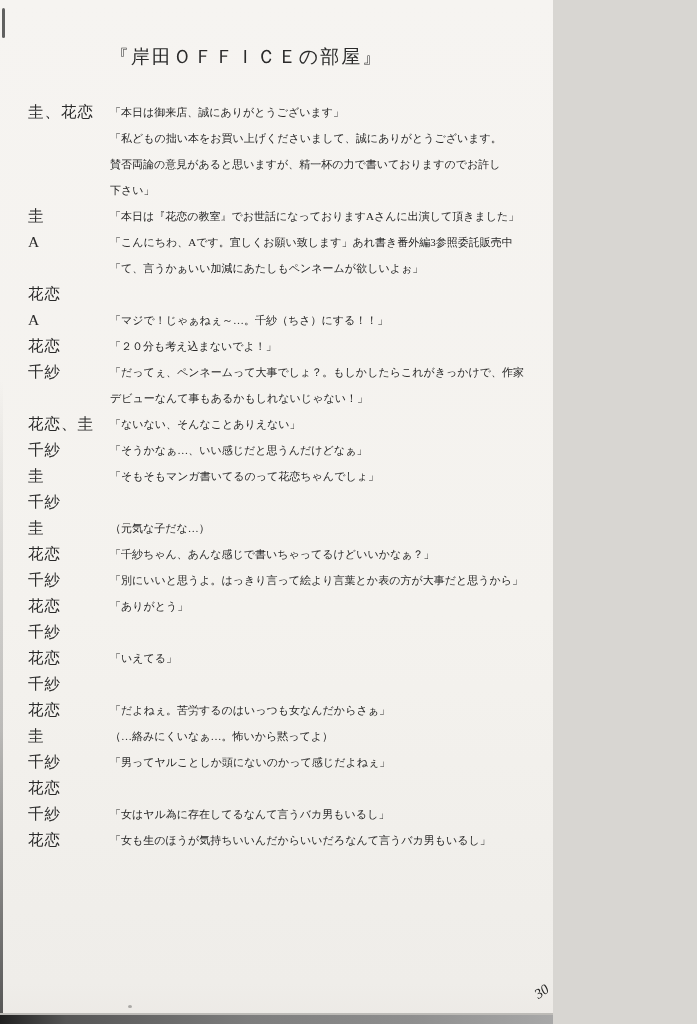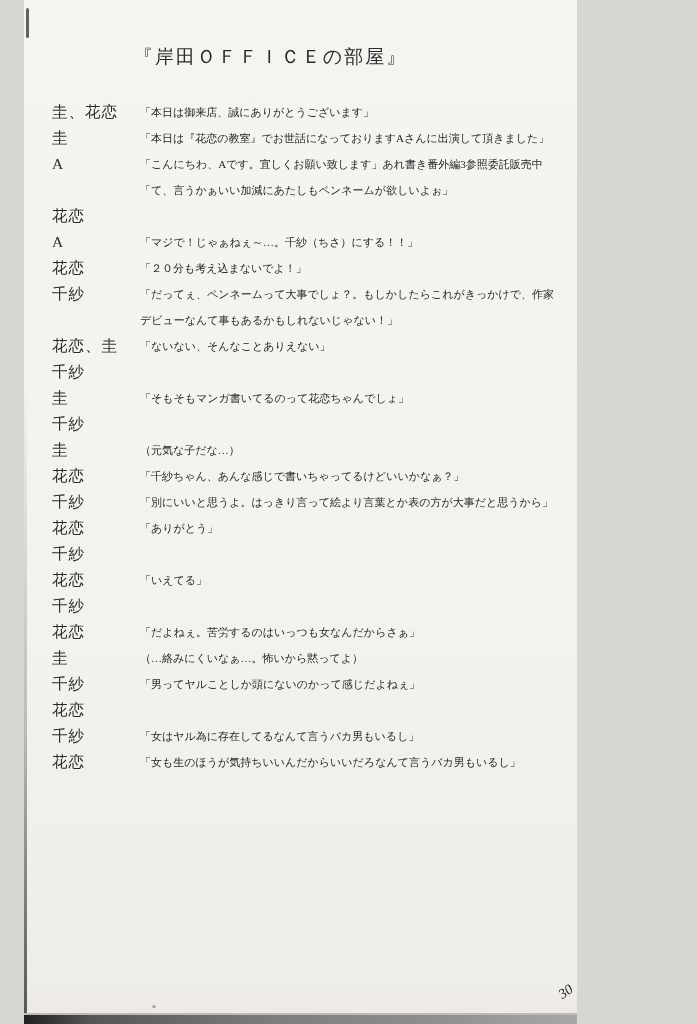--- a/index.html
+++ b/index.html
@@ -7,36 +7,35 @@
     width:697px;height:1024px;
     font-family:"Liberation Serif","DejaVu Serif",serif;
     background:#d8d6d2;
   }
   .page{
     position:relative;
     width:553px;height:1024px;
     overflow:hidden;
     background:linear-gradient(180deg,#f6f4f1 0%,#f4f2ee 60%,#efede9 96%,#ece9e5 100%);
     color:#262626;
-    margin-left:24px;
   }
   .title{
     position:absolute;
     top:44px;left:0;width:100%;
     text-align:center;
     transform:translateX(-30px);
     font-size:19px;
     letter-spacing:2px;
     color:#2a2a2a;
   }
   .dialogue{
     position:absolute;
     top:99px;left:28px;right:20px;
   }
-  .row{display:flex;gap:6px;}
+  .row{display:flex;}
   .speaker{
     flex:0 0 82px;
     width:82px;
     font-size:15.5px;
     line-height:26px;
     letter-spacing:1px;
     white-space:nowrap;
     color:#2a2a2a;
   }
   .lines{flex:1;min-width:0;}
@@ -85,20 +84,28 @@
   <div class="title">『岸田ＯＦＦＩＣＥの部屋』</div>
 
   <div class="dialogue" id="dialogue">
   <div class="row">
     <span class="speaker">圭、花恋</span>
     <div class="lines">
           <div class="line">「本日は御来店、誠にありがとうございます」</div>
         </div>
   </div>
 
+  <div class="row">
+    <span class="speaker"></span>
+    <div class="lines">
+          <div class="line">「私どもの拙い本をお買い上げくださいまして、誠にありがとうございます。</div>
+          <div class="line">賛否両論の意見があると思いますが、精一杯の力で書いておりますのでお許し</div>
+          <div class="line">下さい」</div>
+        </div>
+  </div>
 
   <div class="row">
     <span class="speaker">圭</span>
     <div class="lines">
           <div class="line">「本日は『花恋の教室』でお世話になっておりますAさんに出演して頂きました」</div>
         </div>
   </div>
 
   <div class="row">
     <span class="speaker">A</span>
@@ -142,20 +149,23 @@
 
   <div class="row">
     <span class="speaker">花恋、圭</span>
     <div class="lines">
           <div class="line">「ないない、そんなことありえない」</div>
         </div>
   </div>
 
   <div class="row">
     <span class="speaker">千紗</span>
+    <div class="lines">
+          <div class="line">「そうかなぁ…、いい感じだと思うんだけどなぁ」</div>
+        </div>
   </div>
 
   <div class="row">
     <span class="speaker">圭</span>
     <div class="lines">
           <div class="line">「そもそもマンガ書いてるのって花恋ちゃんでしょ」</div>
         </div>
   </div>
 
   <div class="row">

